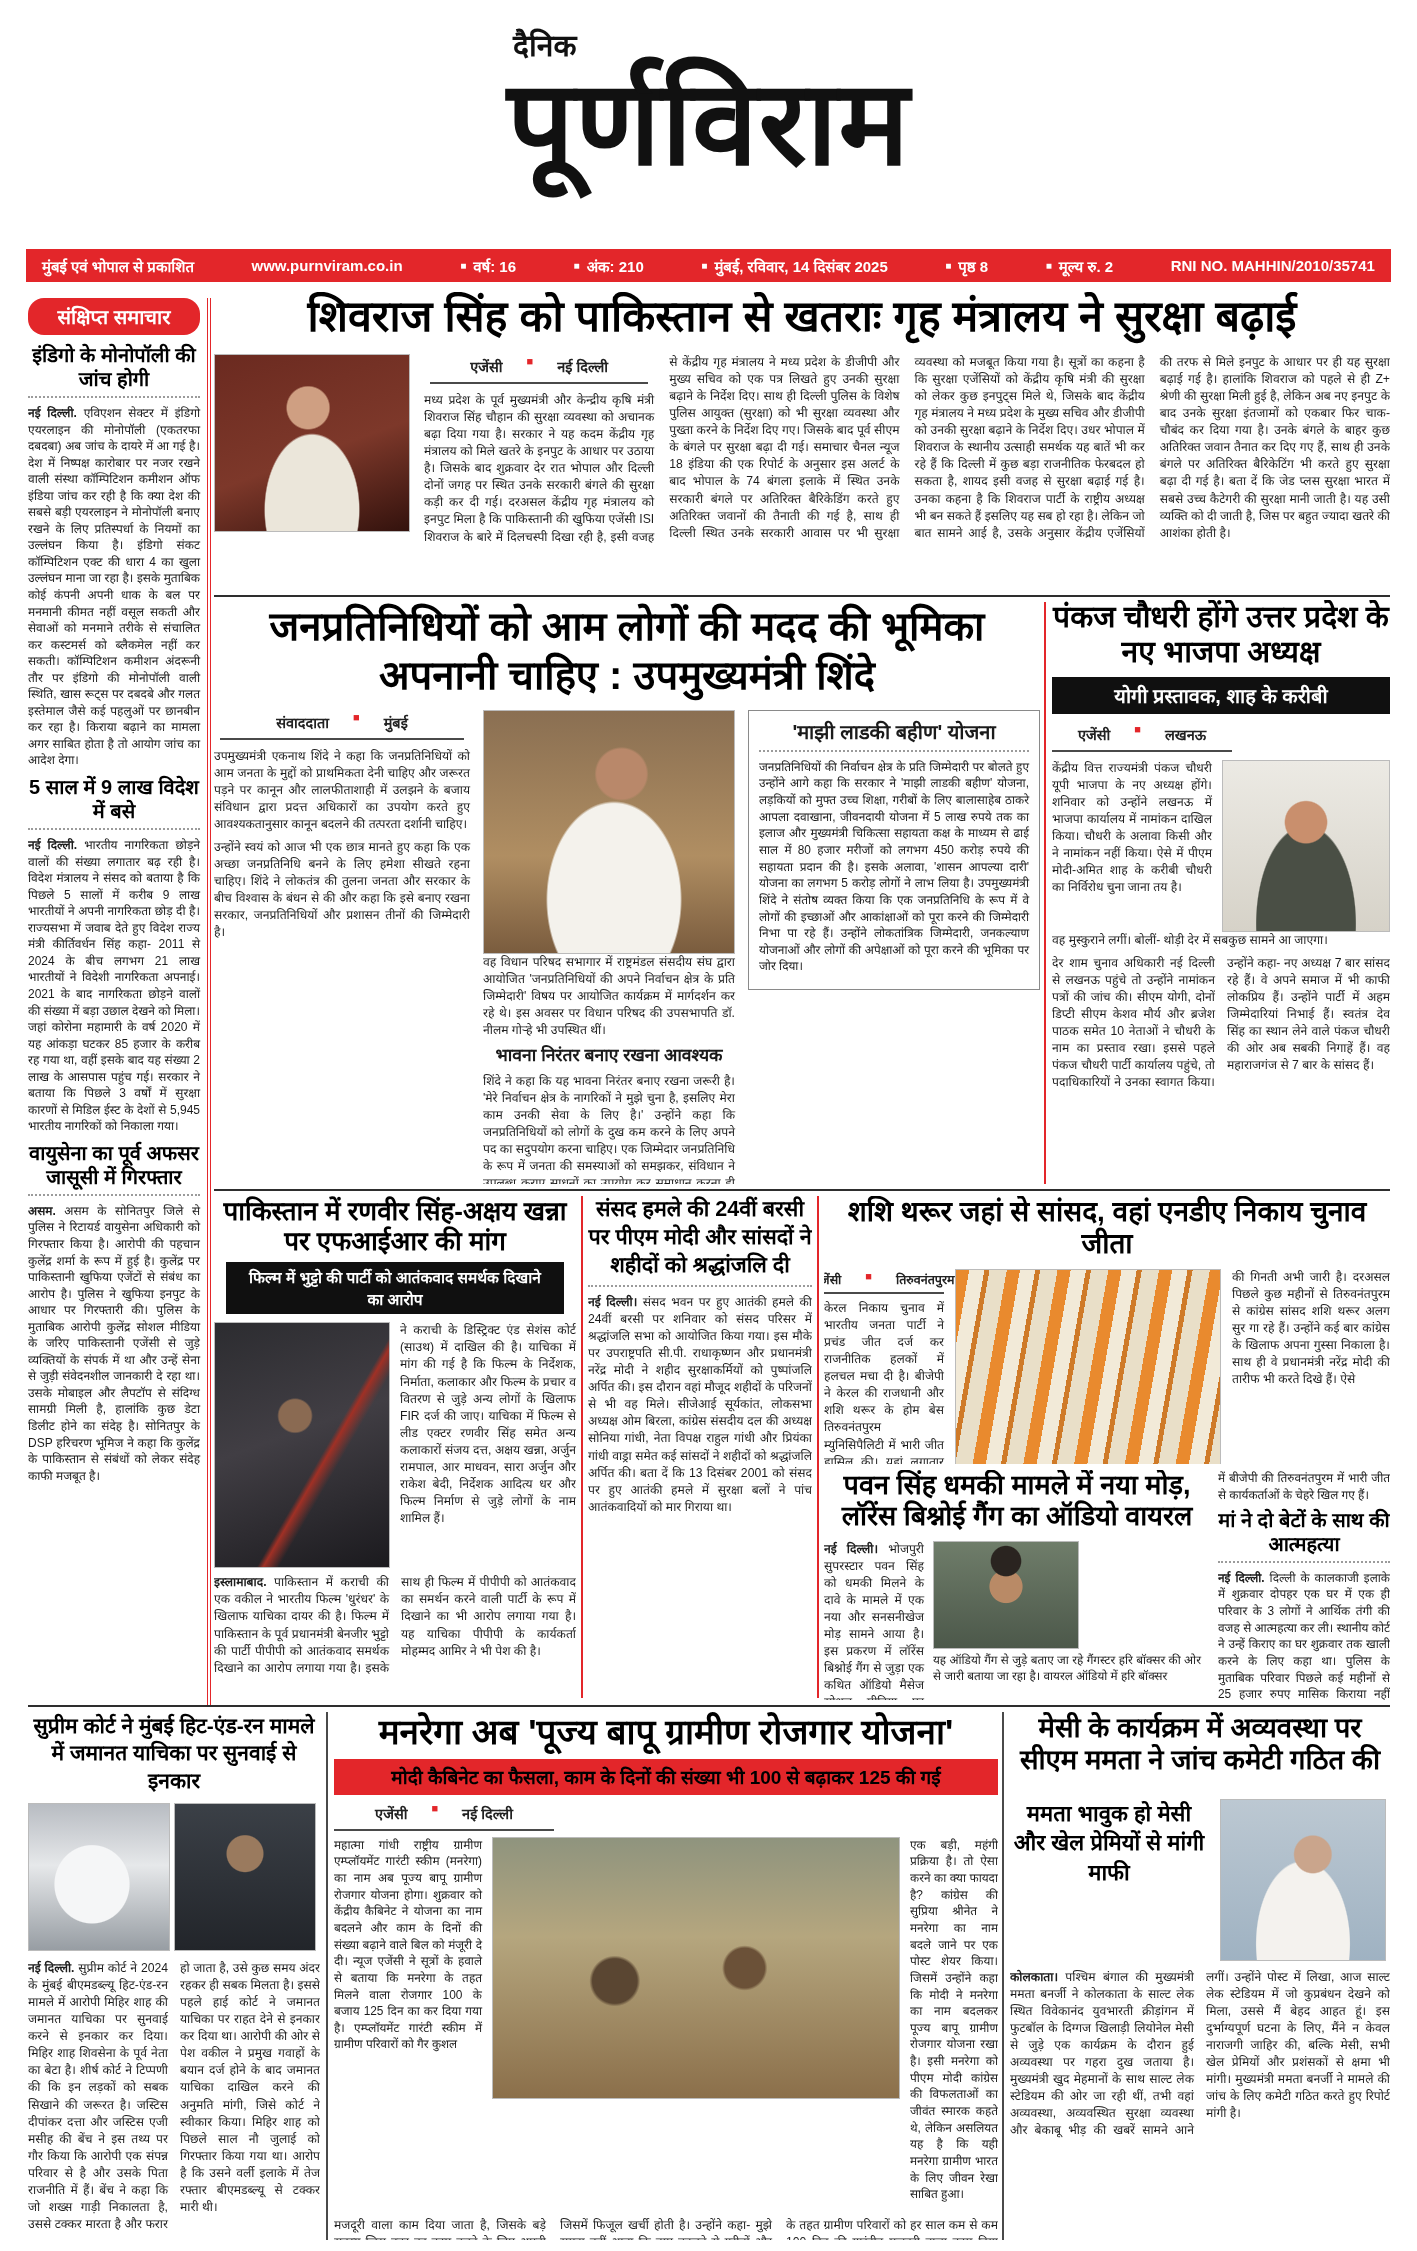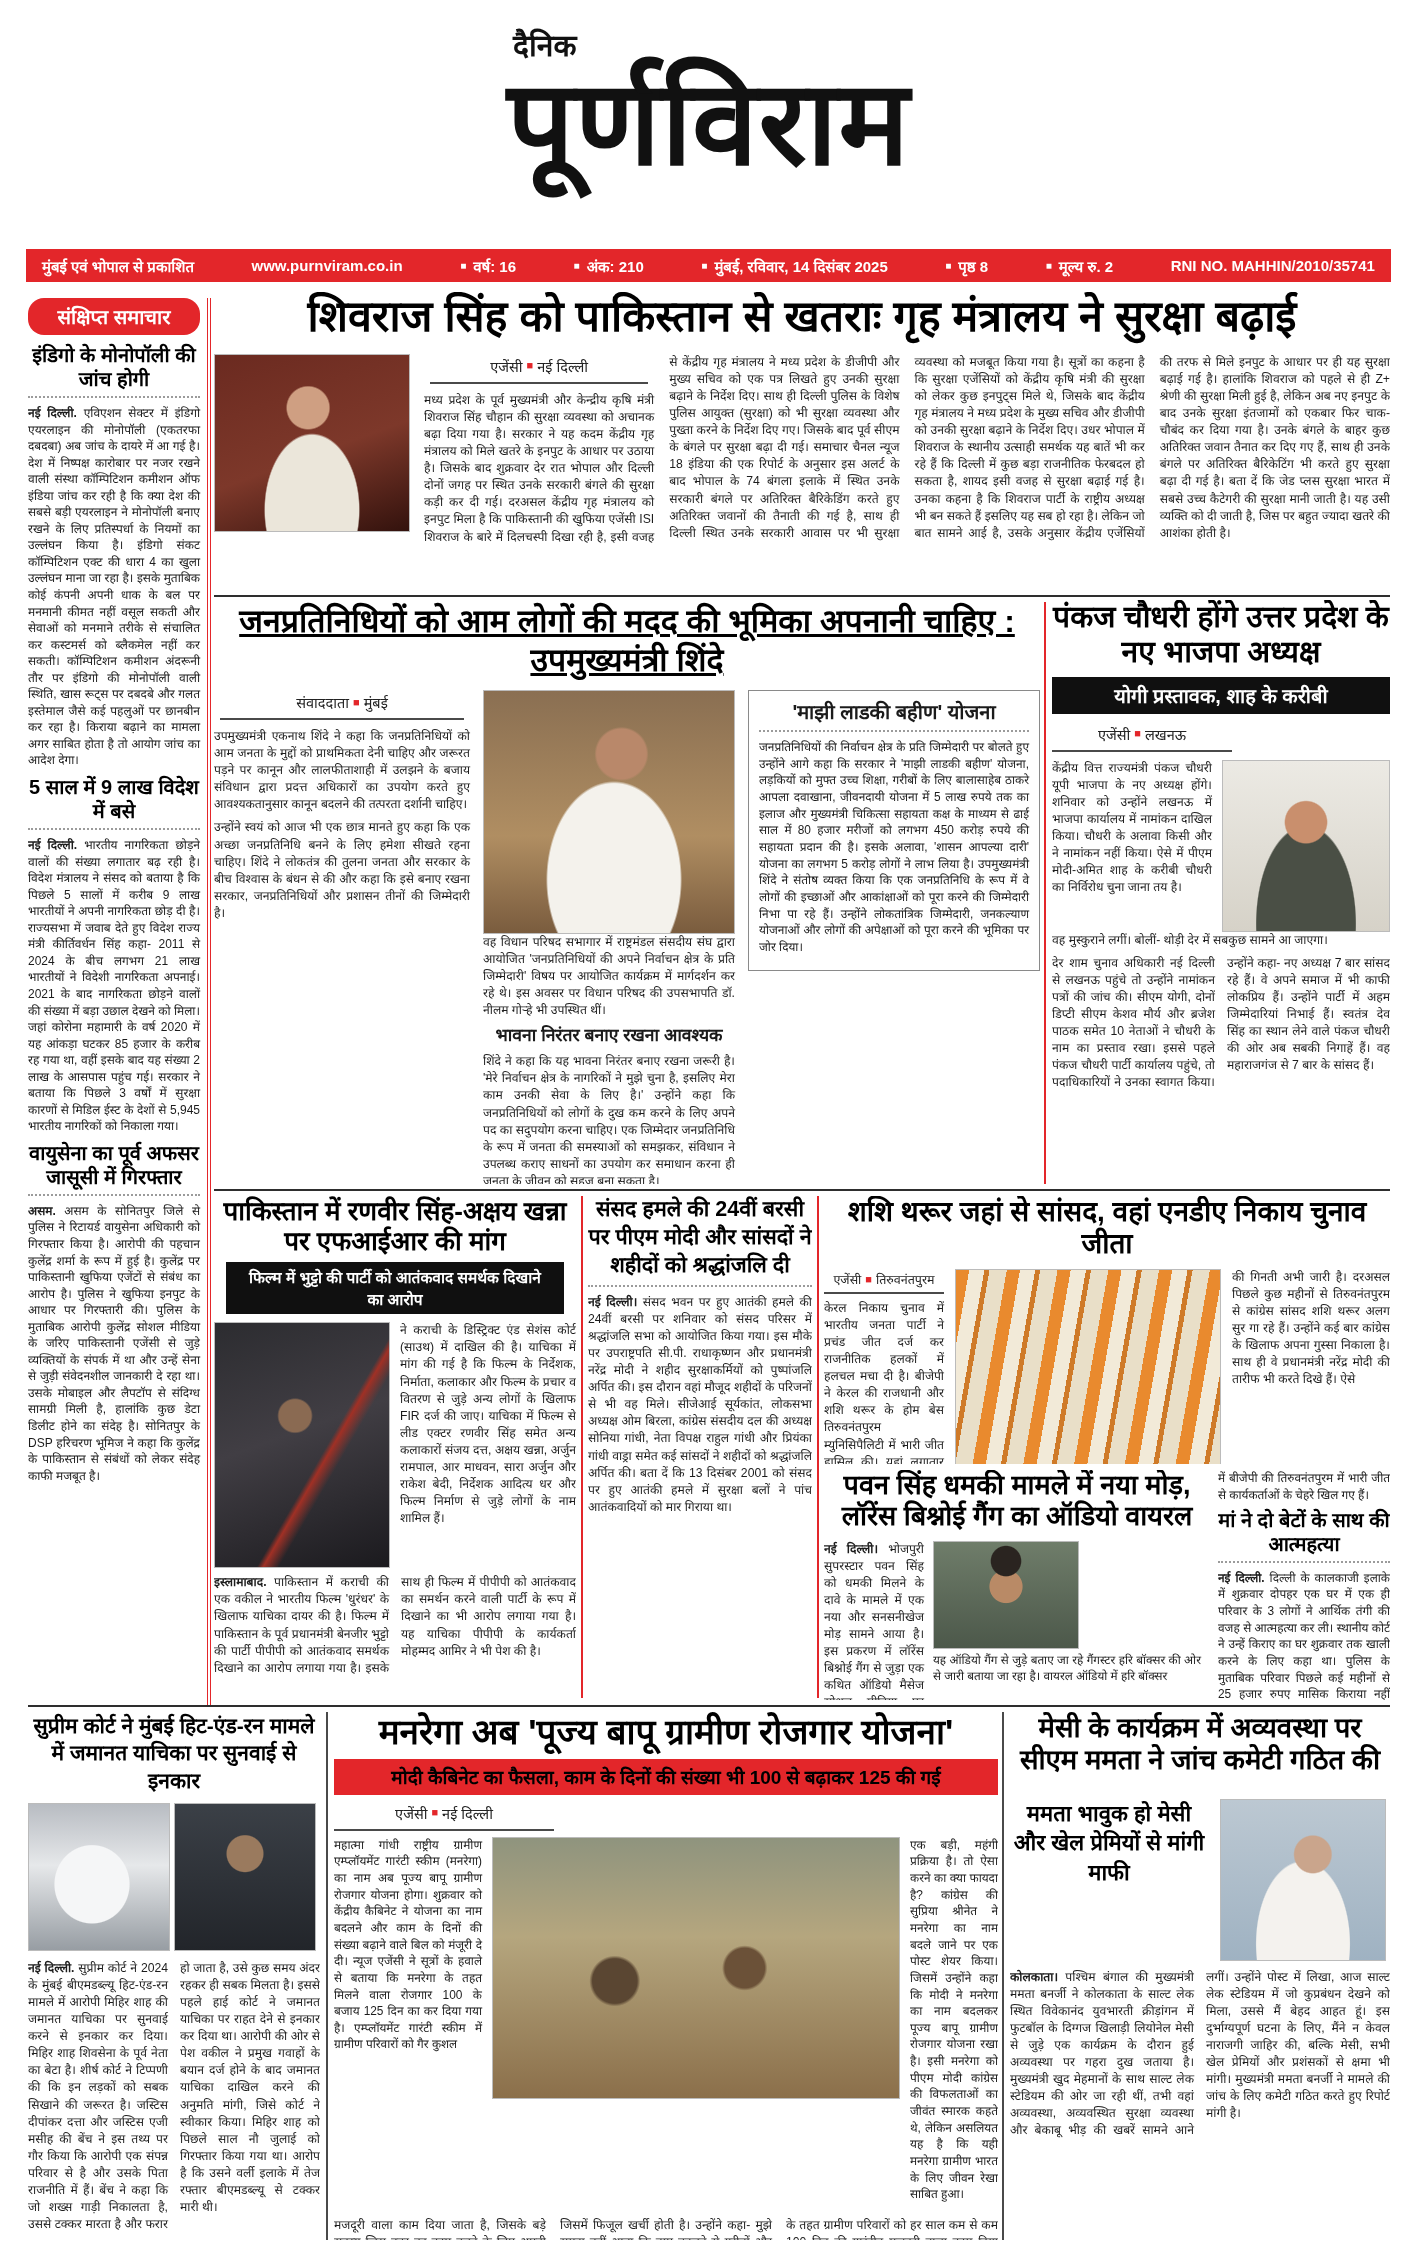--- a/index.html
+++ b/index.html
@@ -10,21 +10,21 @@
   .edition{position:absolute;top:14px;left:6px;font-size:30px;font-weight:800;color:#111;}
   .np-title{margin:0;padding-top:22px;font-size:118px;line-height:1.55;font-weight:800;color:#111;letter-spacing:1px;}
   
   .infobar{position:absolute;top:249px;left:26px;width:1365px;height:33px;background:#e3262a;color:#fff;display:flex;align-items:center;justify-content:space-between;padding:0 16px;box-sizing:border-box;font-weight:700;font-size:15px;white-space:nowrap;}
   .infobar .grp{display:flex;align-items:center;gap:7px;}
   .wsq{font-size:10px;color:#fff;}
   
   .hl{font-weight:800;color:#000;text-align:center;line-height:1.16;margin:0;}
   .body-txt{font-size:12.2px;line-height:1.4;text-align:justify;color:#1c1c1c;margin:0 0 6px;}
   .dateline{font-weight:800;}
-  .byline{display:flex;align-items:center;justify-content:center;gap:4px;font-weight:400;font-size:14.5px;color:#222;border-bottom:2px solid #4a4a4a;padding:2px 0 6px;margin:0 6px 8px;}
+  .byline{display:flex;align-items:flex-start;justify-content:center;gap:24px;font-weight:700;font-size:14.5px;color:#222;border-bottom:2px solid #4a4a4a;padding:2px 0 6px;margin:0 6px 8px;}
   .bsq{color:#e3262a;font-size:11px;line-height:1;}
   .dotrule{border-top:2px dotted #9b9b9b;margin:5px 0 7px;}
   .blackbar{background:#101010;color:#fff;font-weight:800;text-align:center;padding:5px 4px;}
   .redbar{background:#e3262a;color:#000000;font-weight:800;text-align:center;padding:5px 4px;}
   .photo{flex:none;border:1px solid #bbb;box-sizing:border-box;}
   .vrule{position:absolute;width:2px;background:#e3262a;}
   .vrule.dark{background:#4a4a4a;}
   .hrule{position:absolute;height:2px;background:#2e2e2e;}
   
   .briefs{position:absolute;left:28px;top:298px;width:172px;height:1408px;overflow:hidden;border-right:4px double #e3262a;padding-right:7px;}
@@ -32,21 +32,21 @@
   .brief-hl{font-size:20px;font-weight:800;text-align:center;line-height:1.2;color:#000;margin:6px 0 0;}
   .briefs .body-txt{font-size:12px;line-height:1.38;}
   
   .lead{position:absolute;left:214px;top:292px;width:1176px;height:300px;overflow:hidden;}
   .lead .hl{font-size:43px;}
   .lead-row{display:flex;gap:14px;margin-top:12px;}
   .lead-photo{width:196px;height:178px;}
   .lead-body{column-count:4;column-gap:15px;height:205px;overflow:hidden;flex:1;}
   
   .shinde{position:absolute;left:214px;top:602px;width:826px;height:582px;overflow:hidden;}
-  .shinde .hl{font-size:32px;line-height:1.22;text-decoration:underline;}
+  .shinde .hl{font-size:40px;line-height:1.22;}
   .sh-grid{display:flex;gap:13px;margin-top:10px;}
   .sh-colA{width:256px;flex:none;}
   .sh-colB{width:252px;flex:none;}
   .sh-colC{flex:1;min-width:0;}
   .sh-intro{font-size:18.5px;font-weight:700;font-style:italic;text-align:center;line-height:1.5;margin:2px 4px 8px;}
   .sh-photo{width:252px;height:244px;}
   .sh-sub{font-size:17.5px;font-weight:800;text-align:center;line-height:1.25;margin:6px 0;}
   .sh-box{border:1.5px solid #8a8a8a;padding:7px 10px 8px;box-sizing:border-box;}
   .sh-box-title{font-size:20px;font-weight:800;text-align:center;margin:0 0 2px;}
   .sh-box .body-txt{font-size:11.9px;}

